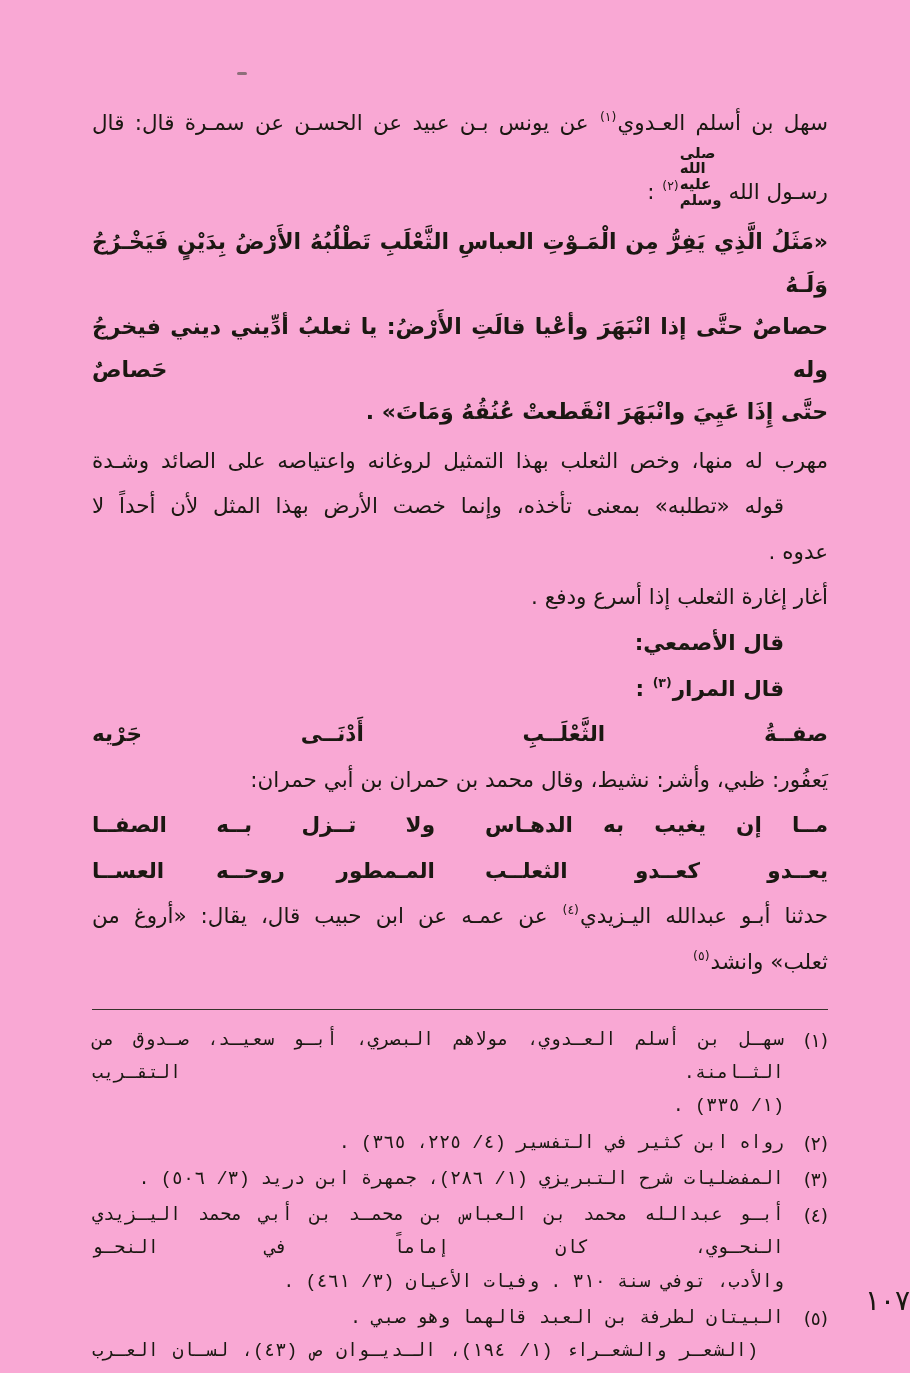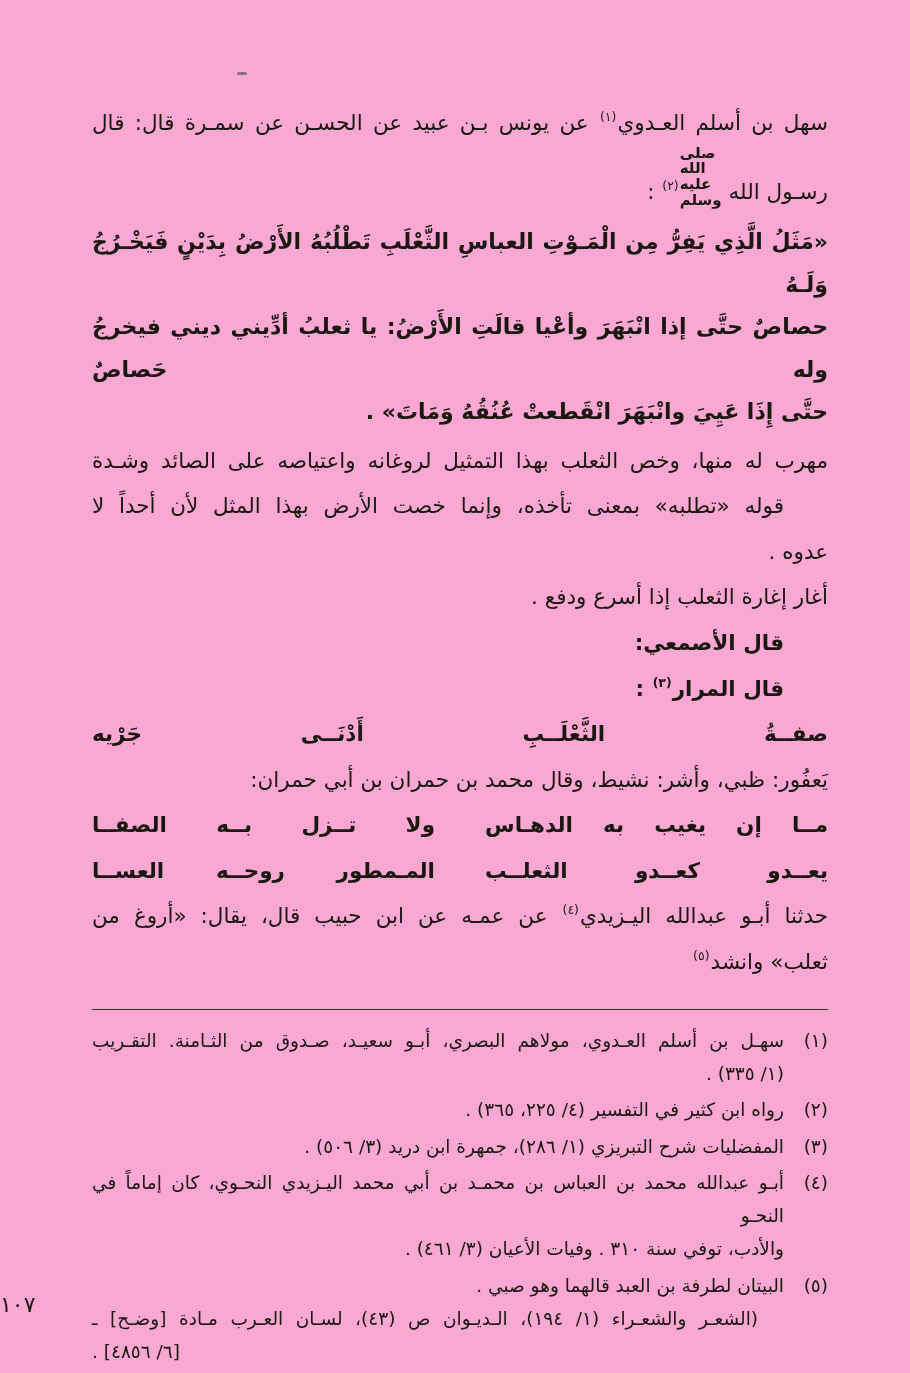--- a/index.html
+++ b/index.html
@@ -73,29 +73,29 @@
     border-top: 1.5px solid #36322b;
     margin: 24px 0 14px;
   }
   .fn-section {
     font-size: 18.5px;
     line-height: 1.8;
     text-align: right;
   }
   .footnote { display: flex; align-items: flex-start; margin-bottom: 3px; }
   .fn-num { flex: 0 0 44px; }
-  .fn-body { flex: 1 1 auto; min-width: 0; }
+  .fn-body { flex: 1 1 auto; min-width: 0; font-family: Liberation Mono, monospace; }
   .fn-just { text-align: justify; text-align-last: justify; }
   .fn-sub { padding-right: 26px; }
   .fn-left { text-align: left; }
   .page-number {
     position: absolute;
     left: 0; right: 0; bottom: 56px;
-    text-align: left;
-    font-size: 22px;
+    text-align: right;
+    font-size: 28px;
     letter-spacing: 1px;
   }
 </style>
 </head>
 <body>
 
 <div class="page" lang="ar">
 
   <div class="scan-speck"></div>
 

